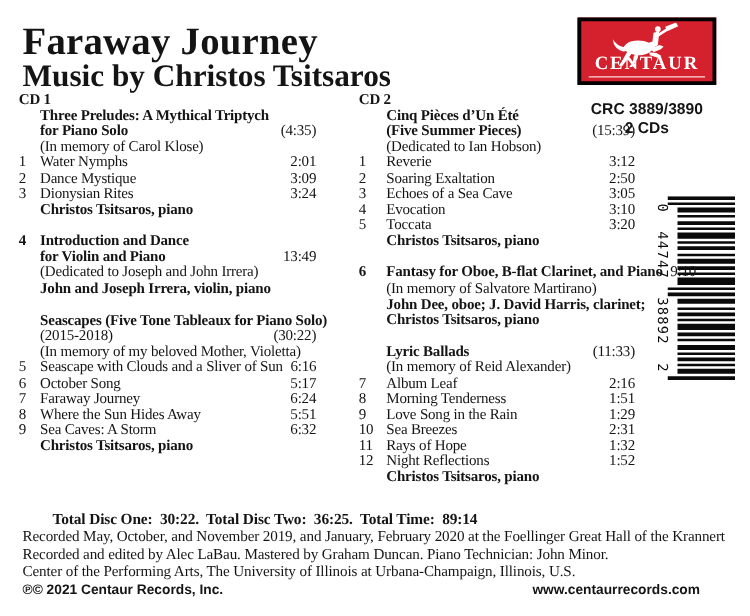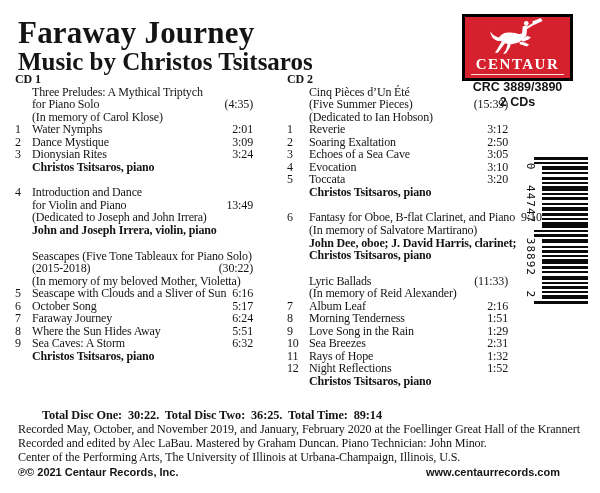--- a/index.html
+++ b/index.html
@@ -8,21 +8,21 @@
     font-family:"Liberation Serif","DejaVu Serif",serif; color:#141414;
     overflow:hidden;
   }
   
   .titleblock { position:absolute; left:18px; top:17px; }
   .album-title { font-size:31px; line-height:31px; font-weight:600; letter-spacing:.2px; }
   .album-subtitle { font-size:25px; line-height:22px; font-weight:600; margin-top:3px; }
 
   
   .logo {
-    position:absolute; left:462px; top:14px; width:111px; height:67px;
+    position:absolute; left:462px; top:14px; width:111px; height:54px;
     background:#d5202d; border:3px solid #000; box-sizing:border-box;padding-left:20px;
   }
   .logo svg { position:absolute; left:14px; top:1px; width:76px; height:36px; }
   .logo-word {
     position:absolute; left:0; right:0; bottom:6px; text-align:center;
     color:#fff; font-weight:700; font-size:15px; line-height:15px; letter-spacing:1.5px;
   }
   .logo-rule { position:absolute; left:6px; right:6px; bottom:3px; height:1px; background:rgba(255,255,255,.85); }
 
   .catalog {
@@ -45,21 +45,21 @@
   
   .col { position:absolute; top:73px; font-size:12px; line-height:12.55px; letter-spacing:-.15px; }
   .col1 { left:15px; width:238px; }
   .col2 { left:287px; width:221px; }
   .line { display:flex; align-items:baseline; }
   .num  { flex:0 0 17px; }
   .col2 .num { flex:0 0 22px; }
   .txt  { flex:1 1 auto; white-space:nowrap; }
   .time { margin-left:6px; white-space:pre; }
   .disc-label { font-weight:700; }
-  .line.title .txt, .line.title .num { font-weight:400; }
+  .line.title .txt, .line.title .num { font-weight:700; }
   .line.performer .txt { font-weight:700; }
   .block ~ .block { margin-top:13px; }
 
   
   .totals {
     position:absolute; left:18px; top:408px; font-weight:700; font-size:12.3px;
     white-space:pre; letter-spacing:-.1px;margin-left:24px;
   }
   .credits {
     position:absolute; left:18px; top:423px; width:575px;

